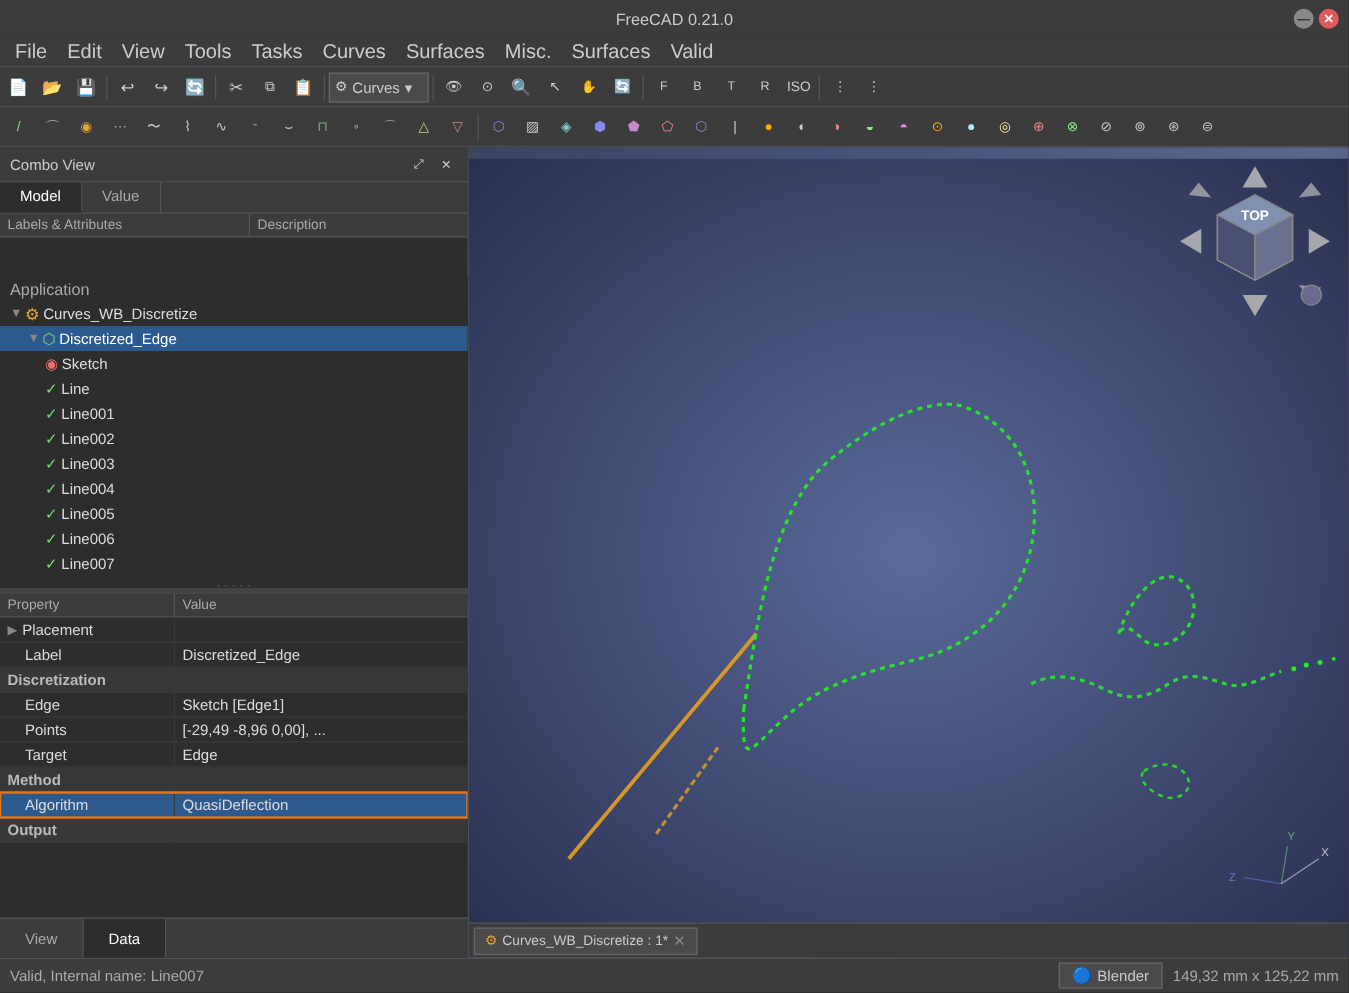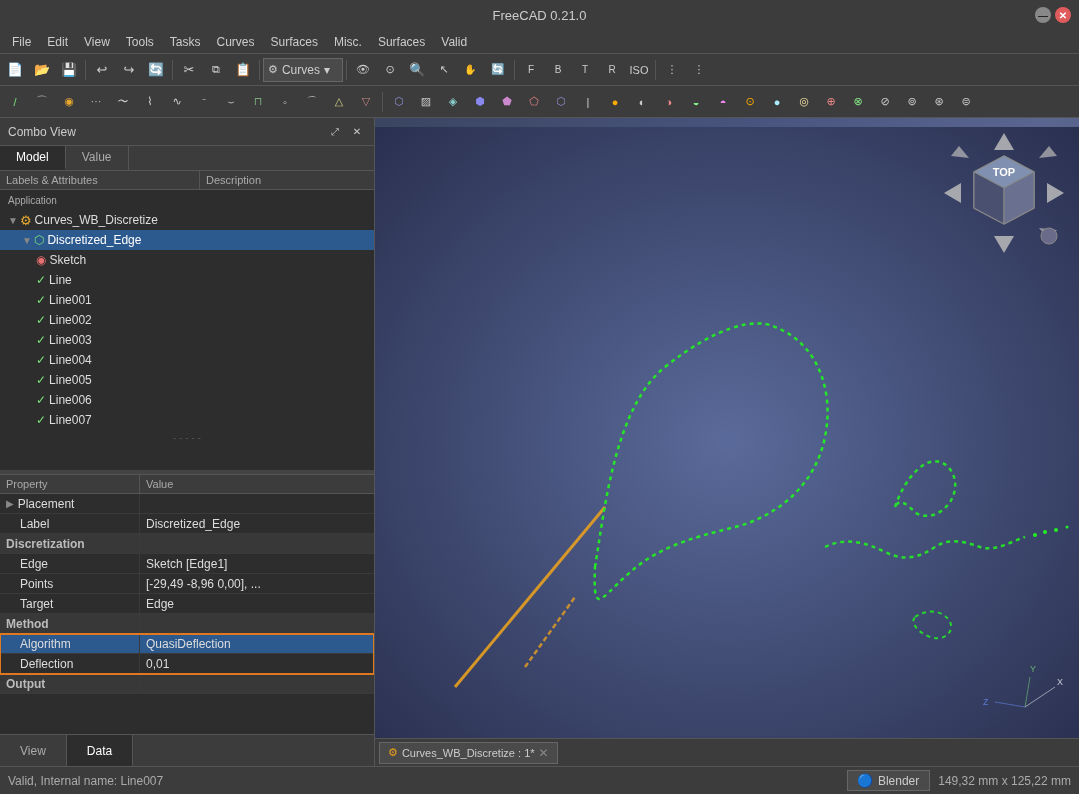--- a/index.html
+++ b/index.html
@@ -8,21 +8,21 @@
     
     #titlebar { background: #3c3c3c; height: 30px; display: flex; align-items: center; justify-content: center; position: relative; }
     #titlebar .title { color: #ccc; font-size: 13px; }
     #titlebar .win-controls { position: absolute; right: 8px; top: 50%; transform: translateY(-50%); display: flex; gap: 4px; }
     .win-btn { width: 16px; height: 16px; border-radius: 50%; border: none; cursor: pointer; font-size: 10px; display: flex; align-items: center; justify-content: center; }
     .win-btn.minimize { background: #888; }
     .win-btn.close { background: #e05c5c; color: white; font-weight: bold; }
 
     
     #menubar { background: #3c3c3c; height: 24px; display: flex; align-items: center; padding: 0 4px; border-bottom: 1px solid #555; }
-    .menu-item { padding: 2px 8px; color: #ccc; cursor: pointer; font-size: 12px; }
+    .menu-item { padding: 2px 8px; color: #ccc; cursor: pointer; font-size: 16px; }
 
     
     .toolbar-row { background: #3c3c3c; height: 32px; display: flex; align-items: center; padding: 0 2px; border-bottom: 1px solid #555; gap: 1px; }
     .tb-btn { width: 26px; height: 26px; background: transparent; border: 1px solid transparent; border-radius: 3px; cursor: pointer; display: flex; align-items: center; justify-content: center; color: #ccc; font-size: 13px; }
     .tb-separator { width: 1px; height: 20px; background: #555; margin: 0 2px; }
     .tb-dropdown { background: #4a4a4a; border: 1px solid #666; color: #ccc; padding: 2px 4px; font-size: 12px; height: 24px; cursor: pointer; display: flex; align-items: center; gap: 4px; min-width: 80px; }
 
     
     #main { display: flex; height: calc(794px - 30px - 24px - 32px - 32px - 28px); }
 
@@ -33,21 +33,21 @@
     #combo-header { background: #3c3c3c; height: 28px; display: flex; align-items: center; justify-content: space-between; padding: 0 8px; border-bottom: 1px solid #555; }
     #combo-header .combo-title { color: #ccc; font-size: 12px; }
     #combo-header .header-controls { display: flex; gap: 4px; }
 
     
     .tab-bar { display: flex; background: #3c3c3c; border-bottom: 1px solid #555; }
     .tab { padding: 4px 16px; cursor: pointer; font-size: 12px; color: #aaa; border-right: 1px solid #555; }
     .tab.active { background: #2d2d2d; color: #fff; border-bottom: 2px solid #2d2d2d; }
 
     
-    #tree-section { flex: 1; overflow: hidden; display: flex; flex-direction: column; }
+    #tree-section { flex: 1; overflow: hidden; display: flex; flex-direction: column; gap: 31px; }
     .section-header { display: flex; background: #3c3c3c; border-bottom: 1px solid #555; }
     .col-header { padding: 3px 6px; font-size: 11px; color: #aaa; flex: 1; border-right: 1px solid #555; }
     .col-header:last-child { border-right: none; }
 
     .tree-area { flex: 1; overflow-y: auto; background: #2d2d2d; }
     .tree-item { display: flex; align-items: center; padding: 1px 4px; cursor: pointer; min-height: 20px; }
     .tree-item.selected { background: #2d5a8e; color: white; }
     .tree-indent { display: inline-block; }
     .tree-arrow { color: #888; margin-right: 2px; font-size: 10px; }
 
@@ -213,21 +213,21 @@
       <div class="tab">Value</div>
     </div>
 
     <div id="tree-section">
       <div class="section-header">
         <div class="col-header" style="flex:0 0 200px">Labels &amp; Attributes</div>
         <div class="col-header">Description</div>
       </div>
       <div class="tree-area">
         <div class="tree-item">
-          <span style="color:#aaa; font-size:10px; margin-left:4px">Application</span>
+          <span style="color:#aaa; font-size:13px; margin-left:4px">Application</span>
         </div>
 
         <div class="tree-item">
           <span class="tree-indent" style="display:inline-block; width:4px"></span>
           <span class="tree-arrow">▼</span>
           <span style="color:#e8a830; margin-right:3px; font-size:13px">⚙</span>
           <span>Curves_WB_Discretize</span>
         </div>
 
         <div class="tree-item selected">
@@ -342,27 +342,20 @@
           <div class="prop-value"></div>
         </div>
 
         <div style="outline: 2px solid #e07820; outline-offset:-1px;">
           <div class="prop-row selected">
             <div class="prop-name">
               <span style="display:inline-block; width:14px"></span>
               <span>Algorithm</span>
             </div>
             <div class="prop-value">QuasiDeflection</div>
-          </div>
-          <div class="prop-row">
-            <div class="prop-name">
-              <span style="display:inline-block; width:14px"></span>
-              <span>Deflection</span>
-            </div>
-            <div class="prop-value">0,01</div>
           </div>
         </div>
 
         <div class="prop-row group">
           <div class="prop-name">Output</div>
           <div class="prop-value"></div>
         </div>
       </div>
     </div>
 

